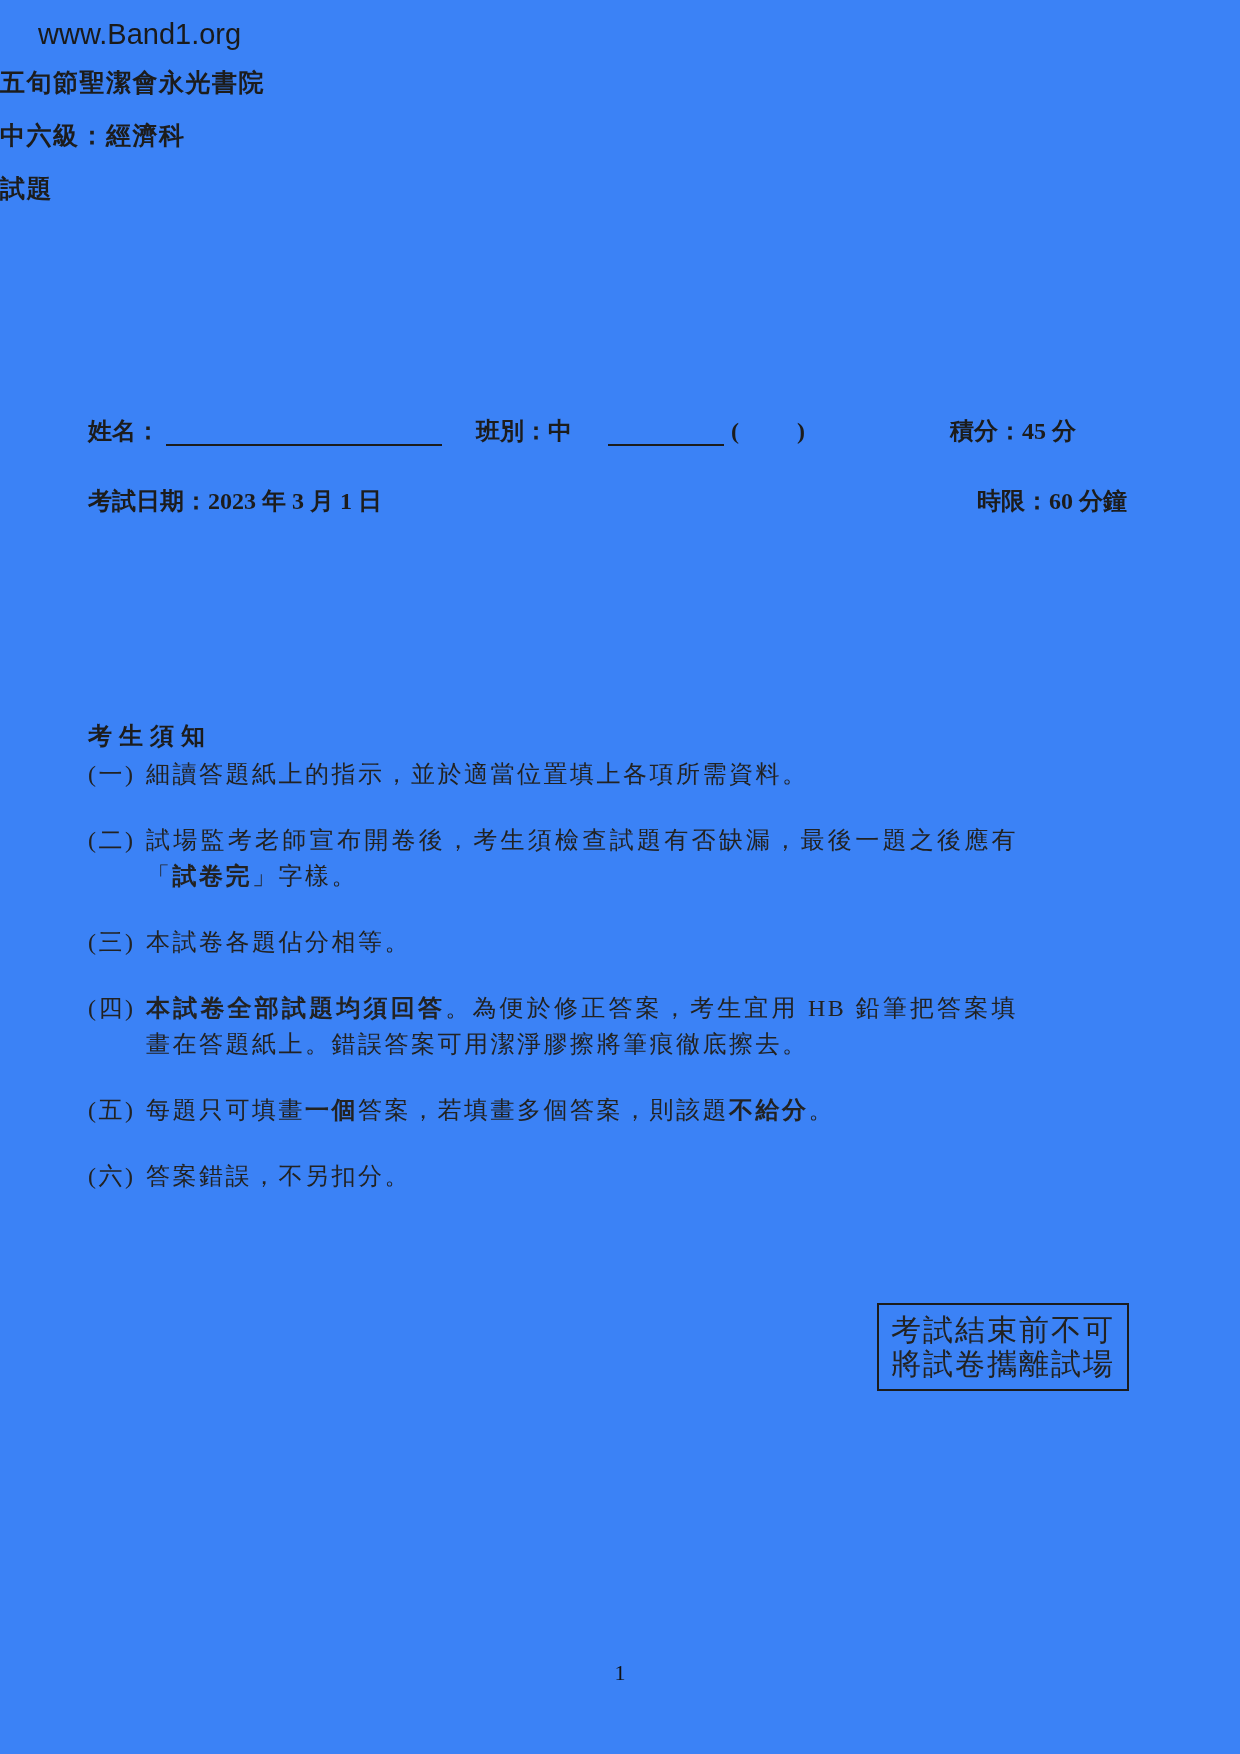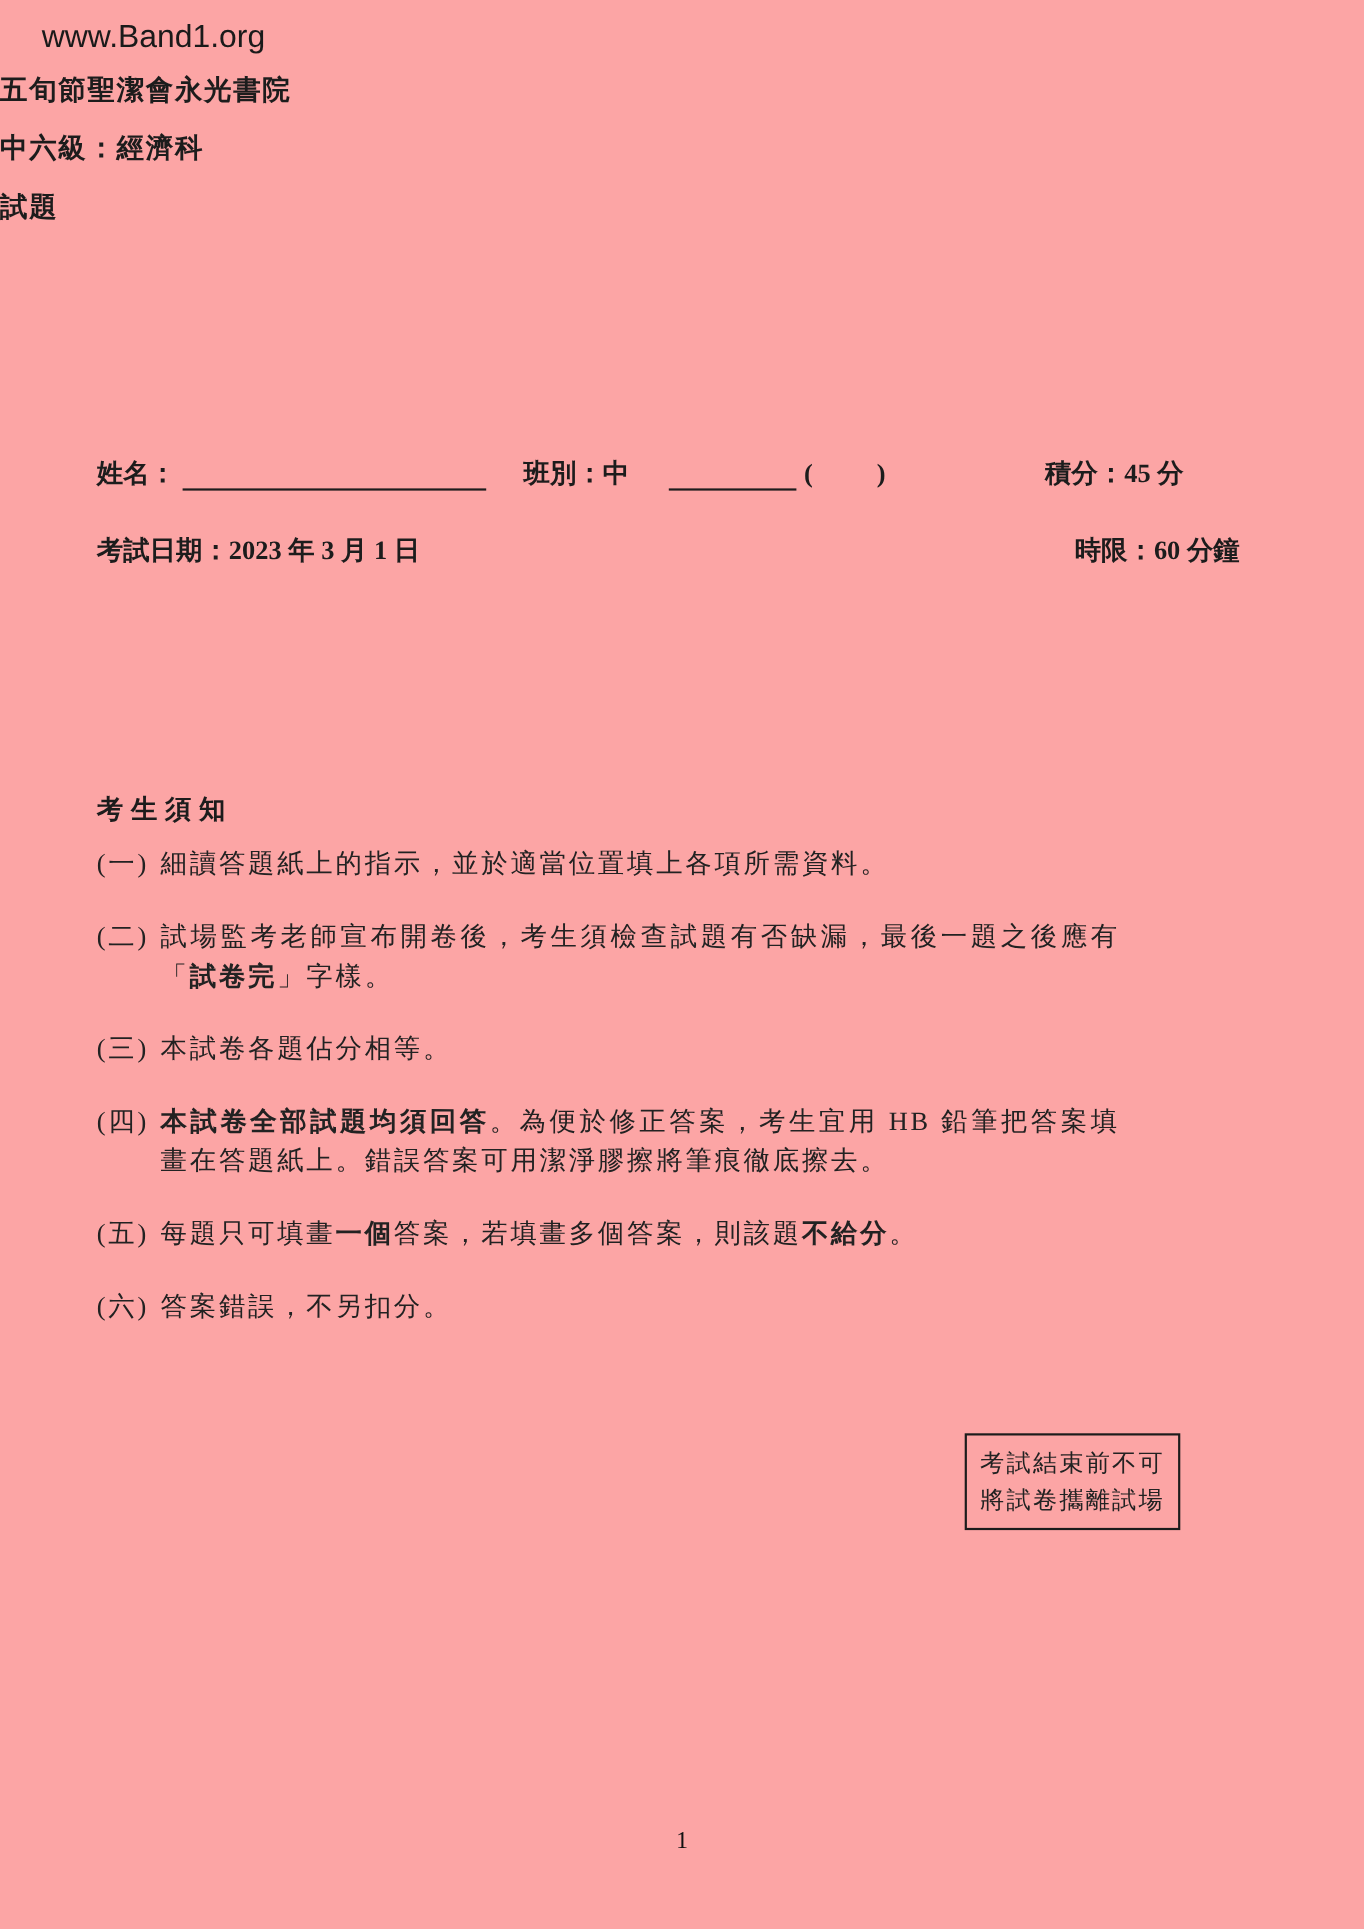--- a/index.html
+++ b/index.html
@@ -1,21 +1,21 @@
 <!DOCTYPE html>
 <html><head>
 <meta charset="utf-8">
 <style>
   * { margin: 0; padding: 0; box-sizing: border-box; }
   html, body { background: #ffffff; }
   .page {
     position: relative;
     width: 1240px;
     height: 1754px;
-    background: #fca5a5;
+    background: #3b82f6;
     color: #1c1c1c;
     font-family: "Liberation Serif", "DejaVu Serif", serif;
     overflow: hidden;
     margin: 0 auto;
   }
   .watermark {
     position: absolute;
     left: 38px;
     top: 18px;
     font-family: "Liberation Sans", "DejaVu Sans", sans-serif;
@@ -59,41 +59,41 @@
   .notes {
     position: absolute;
     left: 88px;
     top: 720px;
     width: 930px;
   }
   .notes-title {
     font-size: 24px;
     font-weight: bold;
     letter-spacing: 7px;
-    margin-bottom: 16px;
+    margin-bottom: 4px;
   }
   .note-item {
     display: flex;
     font-size: 24px;
     line-height: 36px;
     letter-spacing: 2.5px;
     margin-bottom: 30px;
     color: #222;
   }
   .note-num { flex: 0 0 58px; }
   .note-text { flex: 1; text-align: justify; }
   .note-text .b { font-weight: bold; }
   
   .warning-box {
     position: absolute;
     left: 877px;
     top: 1303px;
     border: 2px solid #1c1c1c;
     padding: 8px 12px;
-    font-size: 22px;
+    font-size: 30px;
     line-height: 34px;
     letter-spacing: 2px;
     color: #222;
   }
   .page-number {
     position: absolute;
     left: 0;
     top: 1660px;
     width: 100%;
     text-align: center;

